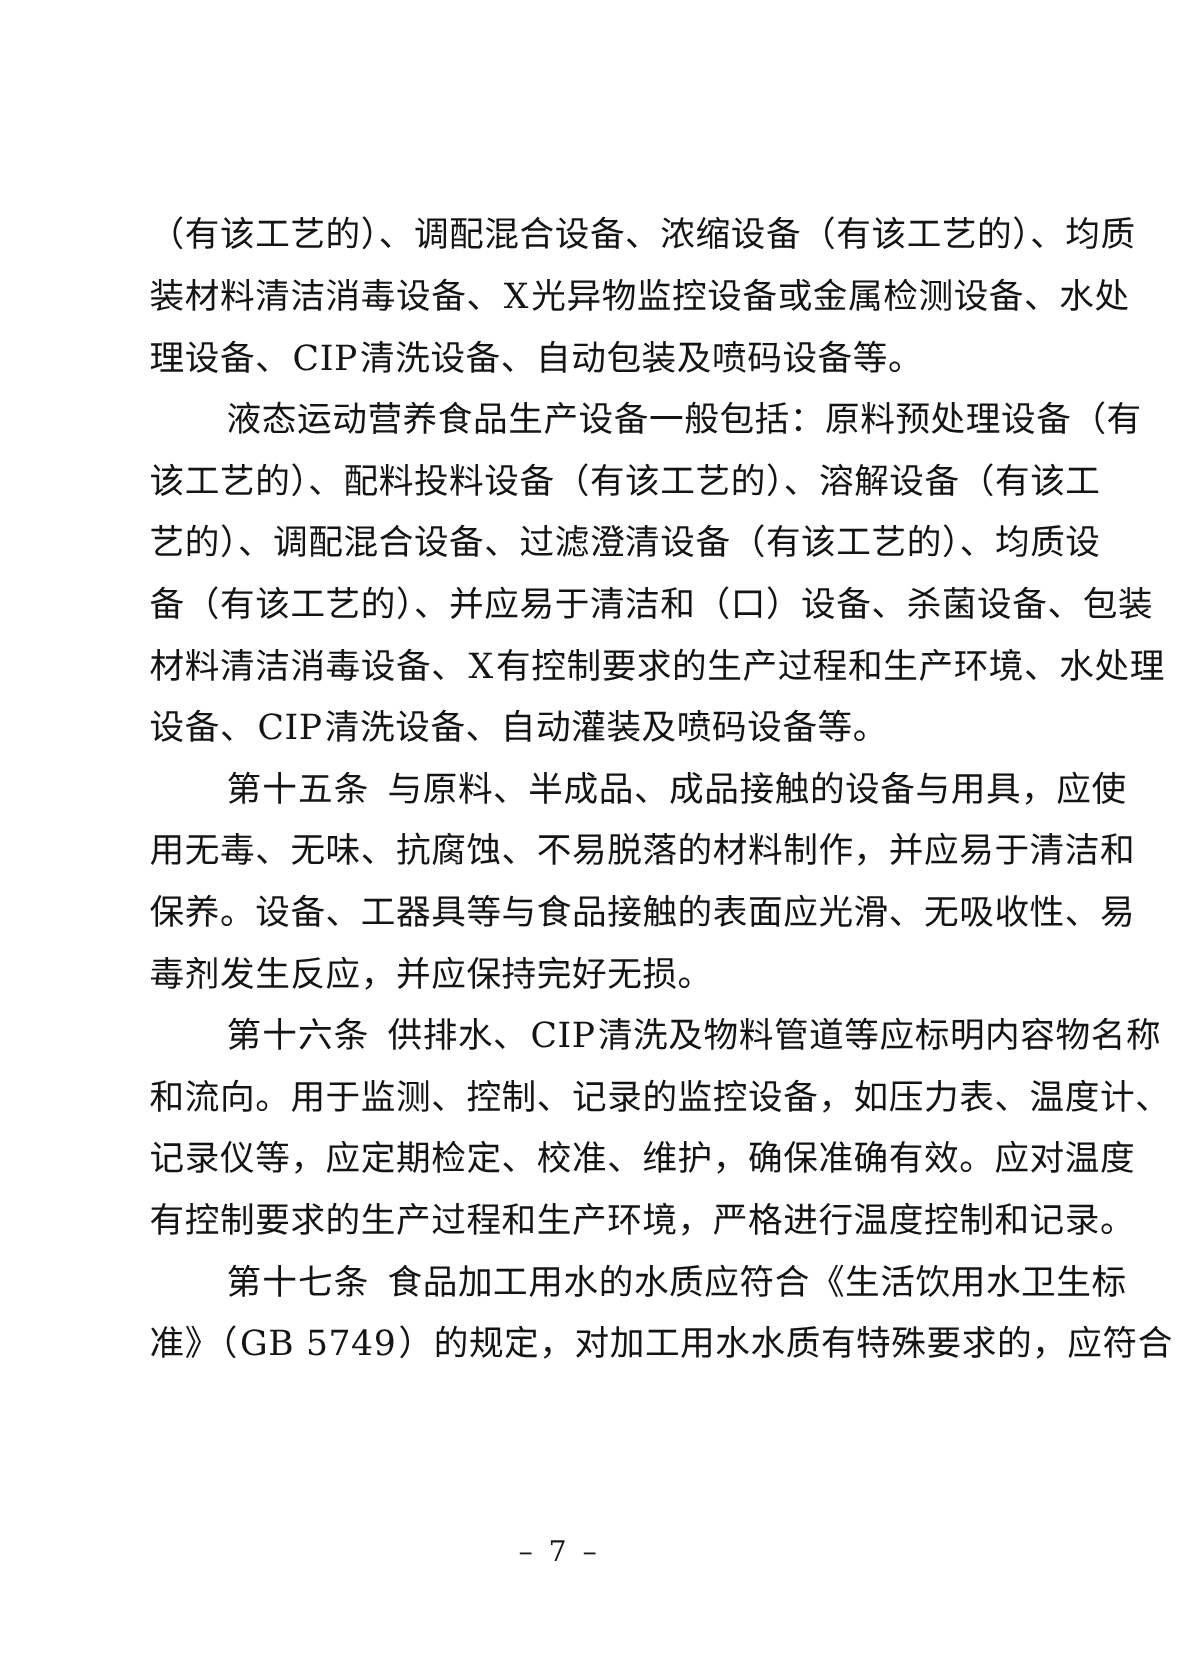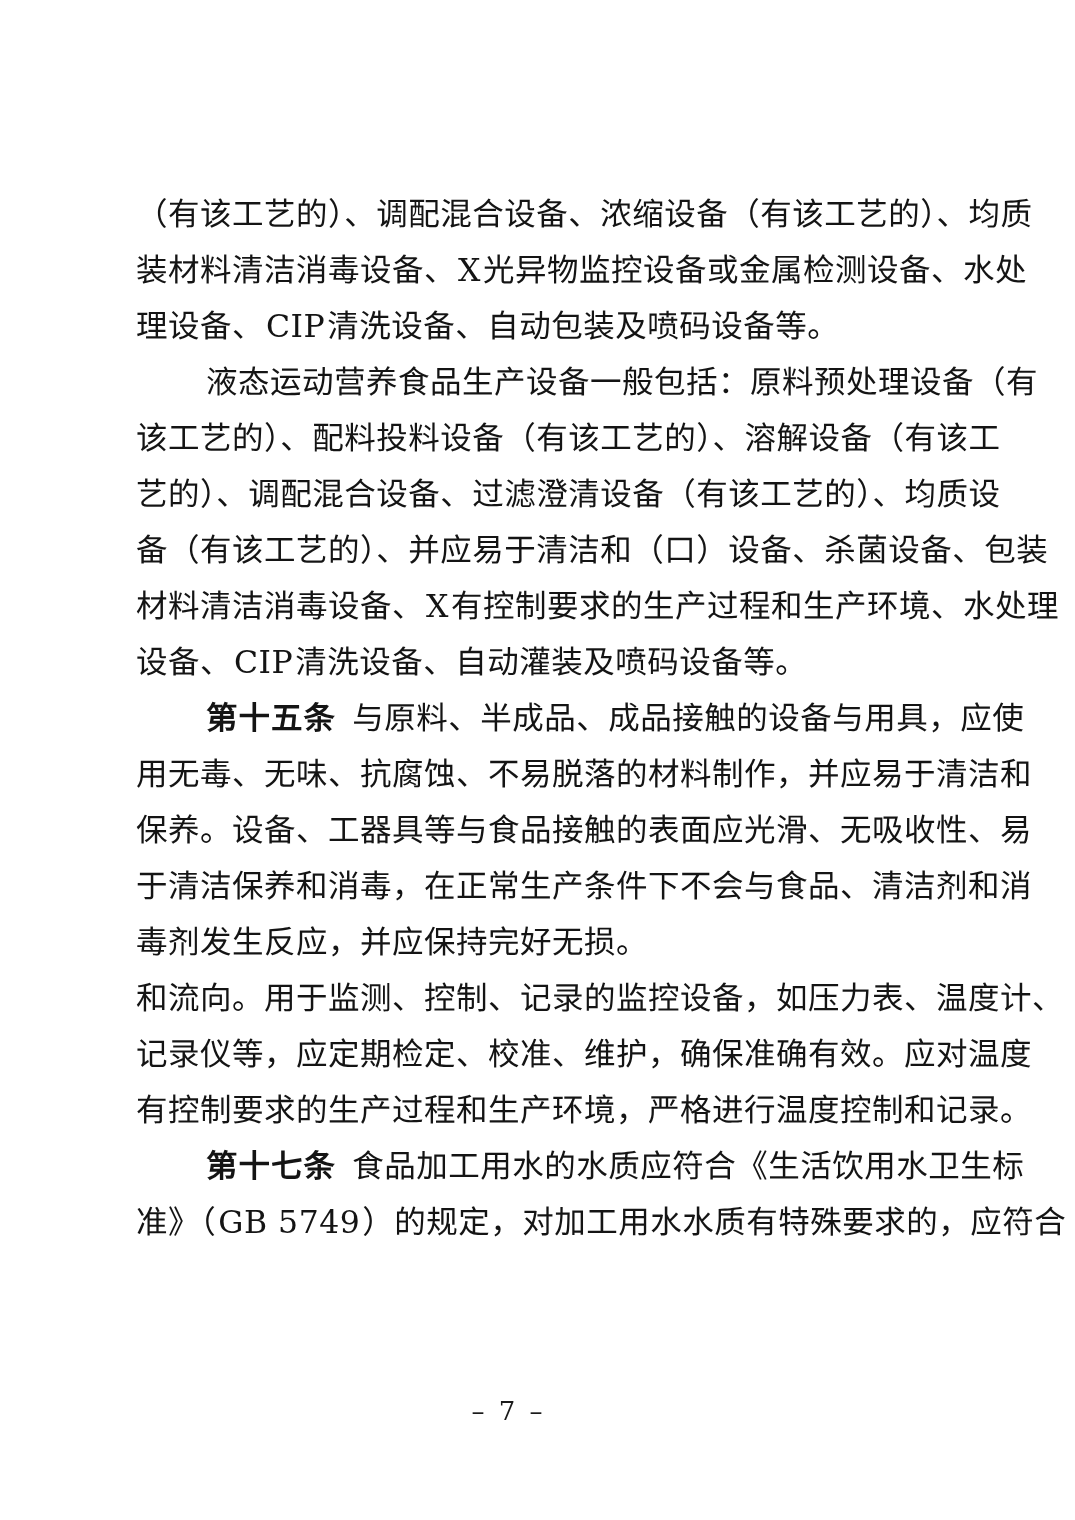--- a/index.html
+++ b/index.html
@@ -42,21 +42,21 @@
     white-space: nowrap;
     color: #141414;
     font-weight: 400;
   }
 
   .indent-2 {
     padding-left: 70px;
   }
 
   .article-label {
-    font-weight: 700;
+    font-weight: 400;
     letter-spacing: 1px;
   }
 
   .latin {
     font-family: "DejaVu Serif", "Liberation Serif", serif;
     letter-spacing: 0.5px;
     padding: 0 2px;
   }
 
   .page-number {
@@ -86,23 +86,23 @@
     <div class="text-line indent-2">液态运动营养食品生产设备一般包括：原料预处理设备（有</div>
     <div class="text-line">该工艺的）、配料投料设备（有该工艺的）、溶解设备（有该工</div>
     <div class="text-line">艺的）、调配混合设备、过滤澄清设备（有该工艺的）、均质设</div>
     <div class="text-line">备（有该工艺的）、并应易于清洁和（口）设备、杀菌设备、包装</div>
     <div class="text-line"><span>材料清洁消毒设备、</span><span class="latin">X</span><span>有控制要求的生产过程和生产环境、水处理</span></div>
     <div class="text-line"><span>设备、</span><span class="latin">CIP</span><span>清洗设备、自动灌装及喷码设备等。</span></div>
 
     <div class="text-line indent-2"><span class="article-label">第十五条</span> <span>与原料、半成品、成品接触的设备与用具，应使</span></div>
     <div class="text-line">用无毒、无味、抗腐蚀、不易脱落的材料制作，并应易于清洁和</div>
     <div class="text-line">保养。设备、工器具等与食品接触的表面应光滑、无吸收性、易</div>
-    <div class="text-line">于清洁保养和消毒，在正常生产条件下不会与食品、清洁剂和消</div>
     <div class="text-line">毒剂发生反应，并应保持完好无损。</div>
 
+    <div class="text-line indent-2"><span class="article-label">第十六条</span> <span>供排水、</span><span class="latin">CIP</span><span>清洗及物料管道等应标明内容物名称</span></div>
     <div class="text-line">和流向。用于监测、控制、记录的监控设备，如压力表、温度计、</div>
     <div class="text-line">记录仪等，应定期检定、校准、维护，确保准确有效。应对温度</div>
     <div class="text-line">有控制要求的生产过程和生产环境，严格进行温度控制和记录。</div>
 
     <div class="text-line indent-2"><span class="article-label">第十七条</span> <span>食品加工用水的水质应符合《生活饮用水卫生标</span></div>
     <div class="text-line"><span>准》（</span><span class="latin">GB 5749</span><span>）的规定，对加工用水水质有特殊要求的，应符合</span></div>
 
   </div>
 
   <div class="page-number">– 7 –</div>

